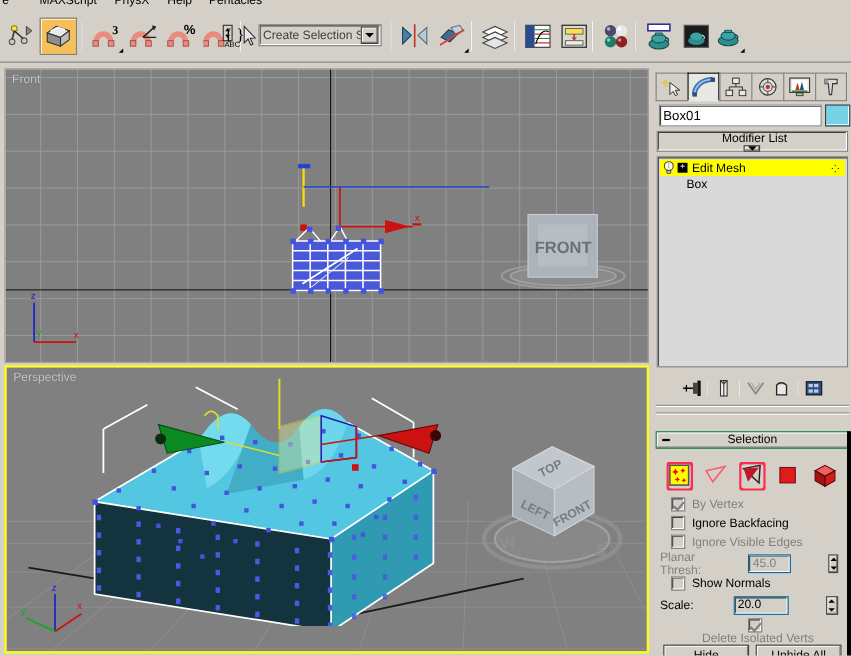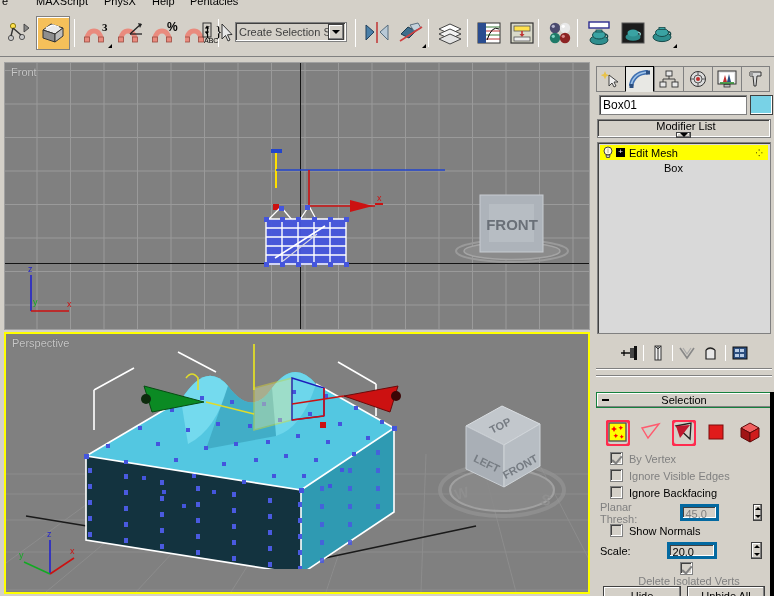--- a/index.html
+++ b/index.html
@@ -246,21 +246,21 @@
 
   .spinrow {
     display: flex; align-items: center; justify-content: flex-end;
     height: 19px; margin-top: 2px; padding-right: 6px; gap: 32px;
   }
   .spinrow .lbl { font-size: 11px; margin-right: 4px; }
   .spinrow.disabled .lbl { color: #808080; }
   .spinfield {
     width: 60px; height: 17px;
     background: #d4d0c8;
-    border: 3px solid #0369a1;
+    border: 1px solid #0369a1;
     box-shadow: inset -1px -1px 0 #fff, inset 1px 1px 0 #404040;
     font-size: 11px; padding: 1px 0 0 3px;
   }
   .spinfield.editable { background: #d4d0c8; color: #000; }
   .spinfield.dis { color: #808080; }
   .spinner {
     width: 13px; height: 17px; margin-left: 2px;
     background: #d4d0c8;
     border: 1px solid #404040;
     box-shadow: inset -1px -1px 0 #808080, inset 1px 1px 0 #fff;
@@ -831,21 +831,21 @@
           <svg width="12" height="13" viewBox="0 0 12 13">
             <circle cx="6" cy="5" r="4" fill="#fffbe0" stroke="#444" stroke-width="1"></circle>
             <path d="M4 9 L8 9 L7.5 11.5 L4.5 11.5 Z" fill="#cfcfcf" stroke="#444" stroke-width="0.9"></path>
             <path d="M6 2.5 L6 7" stroke="#999" stroke-width="0.8"></path>
           </svg>
         </span>
         <span class="plusbox">+</span>
         <span class="lbl">Edit Mesh</span>
         <span class="dots">⁘</span>
       </div>
-      <div class="mrow" style="padding-left:24px;margin-left:40px;">
+      <div class="mrow" style="padding-left:24px;">
         <span class="lbl">Box</span>
       </div>
     </div>
 
     <div class="stacktools">
       <div class="stbtn">
         <svg width="18" height="16" viewBox="0 0 18 16">
           <path d="M1 8 L10 8" stroke="#000" stroke-width="1.4"></path>
           <rect x="10" y="3" width="4" height="10" fill="#444"></rect>
           <rect x="14" y="1" width="3" height="14" fill="#111"></rect>
@@ -932,27 +932,27 @@
               <path d="M3 8 L3 17 L12 22 L12 13 Z" fill="#a01414" stroke="#5c0a0a" stroke-width="1"></path>
               <path d="M12 13 L21 8 L21 17 L12 22 Z" fill="#d01c1c" stroke="#5c0a0a" stroke-width="1"></path>
             </svg>
           </div>
         </div>
 
         <div class="chkrow disabled">
           <span class="chk on dis"></span>
           <span class="lbl">By Vertex</span>
         </div>
+        <div class="chkrow">
+          <span class="chk"></span>
+          <span class="lbl">Ignore Backfacing</span>
+        </div>
         <div class="chkrow disabled">
           <span class="chk"></span>
           <span class="lbl">Ignore Visible Edges</span>
-        </div>
-        <div class="chkrow">
-          <span class="chk"></span>
-          <span class="lbl">Ignore Backfacing</span>
         </div>
 
         <div class="spinrow disabled">
           <span class="lbl">Planar Thresh:</span>
           <span class="spinfield dis">45.0</span>
           <span class="spinner">
             <i class="sp-up"></i>
             <i class="sp-dn"></i>
           </span>
         </div>

